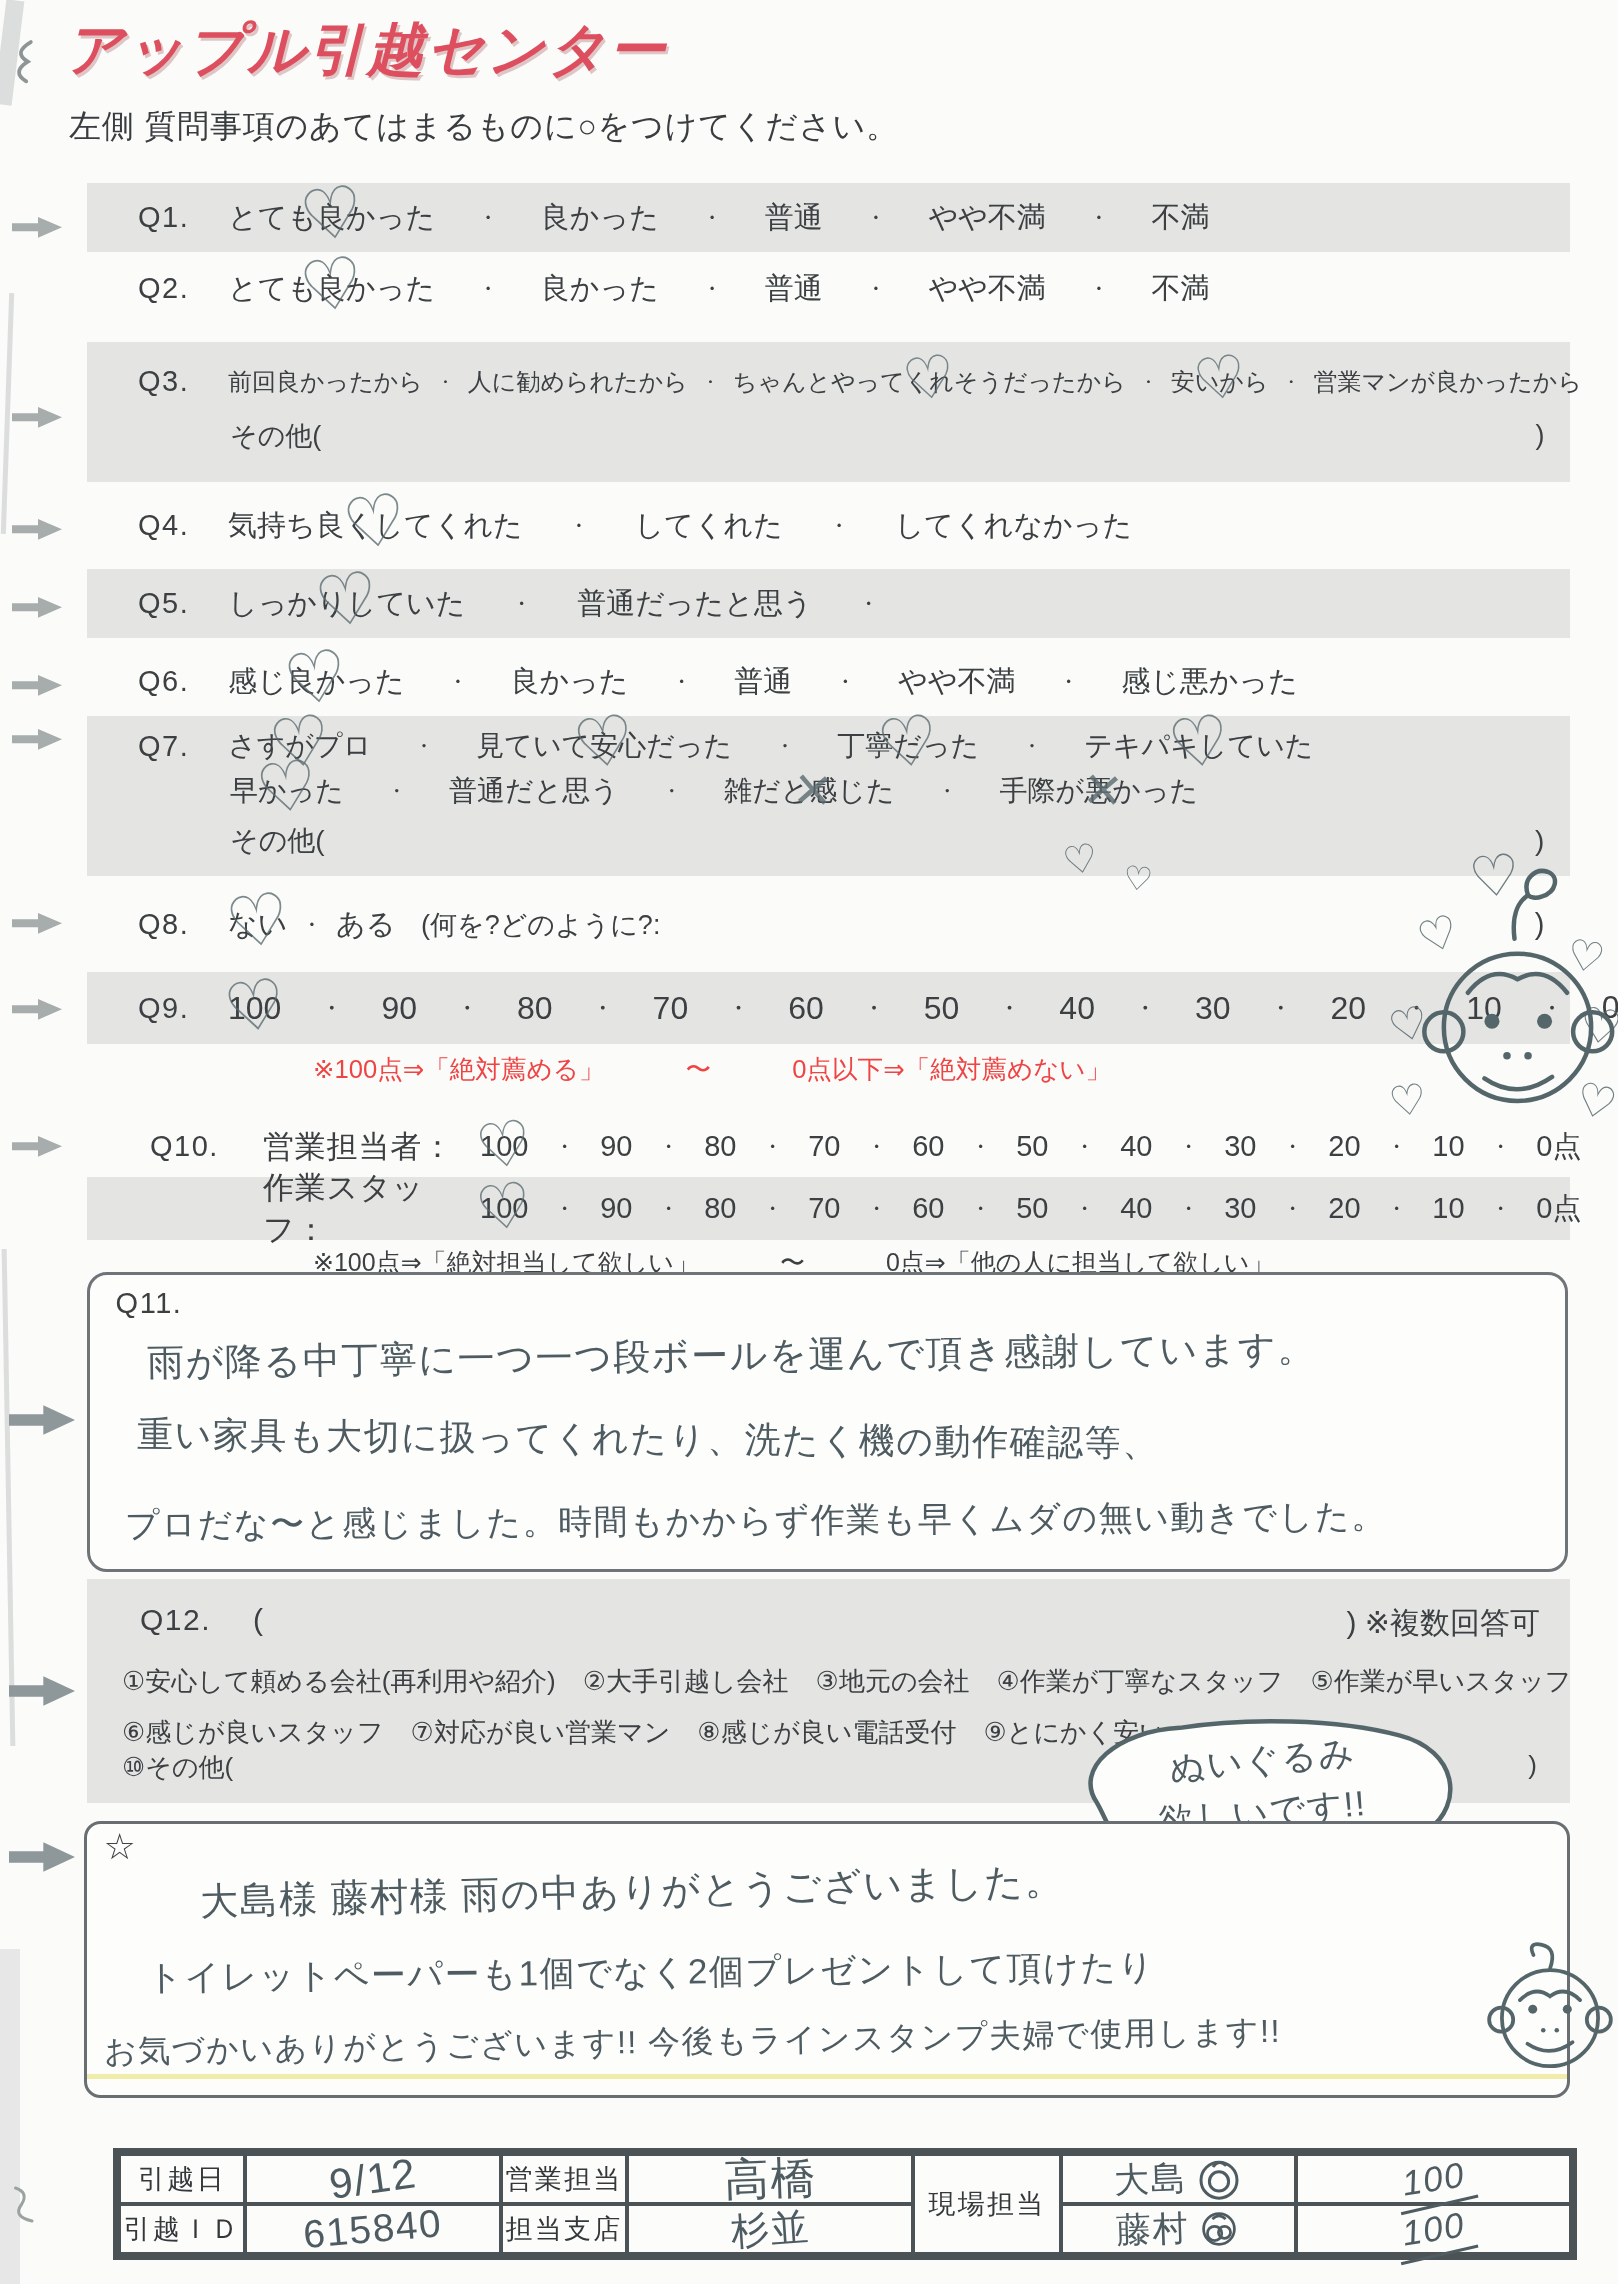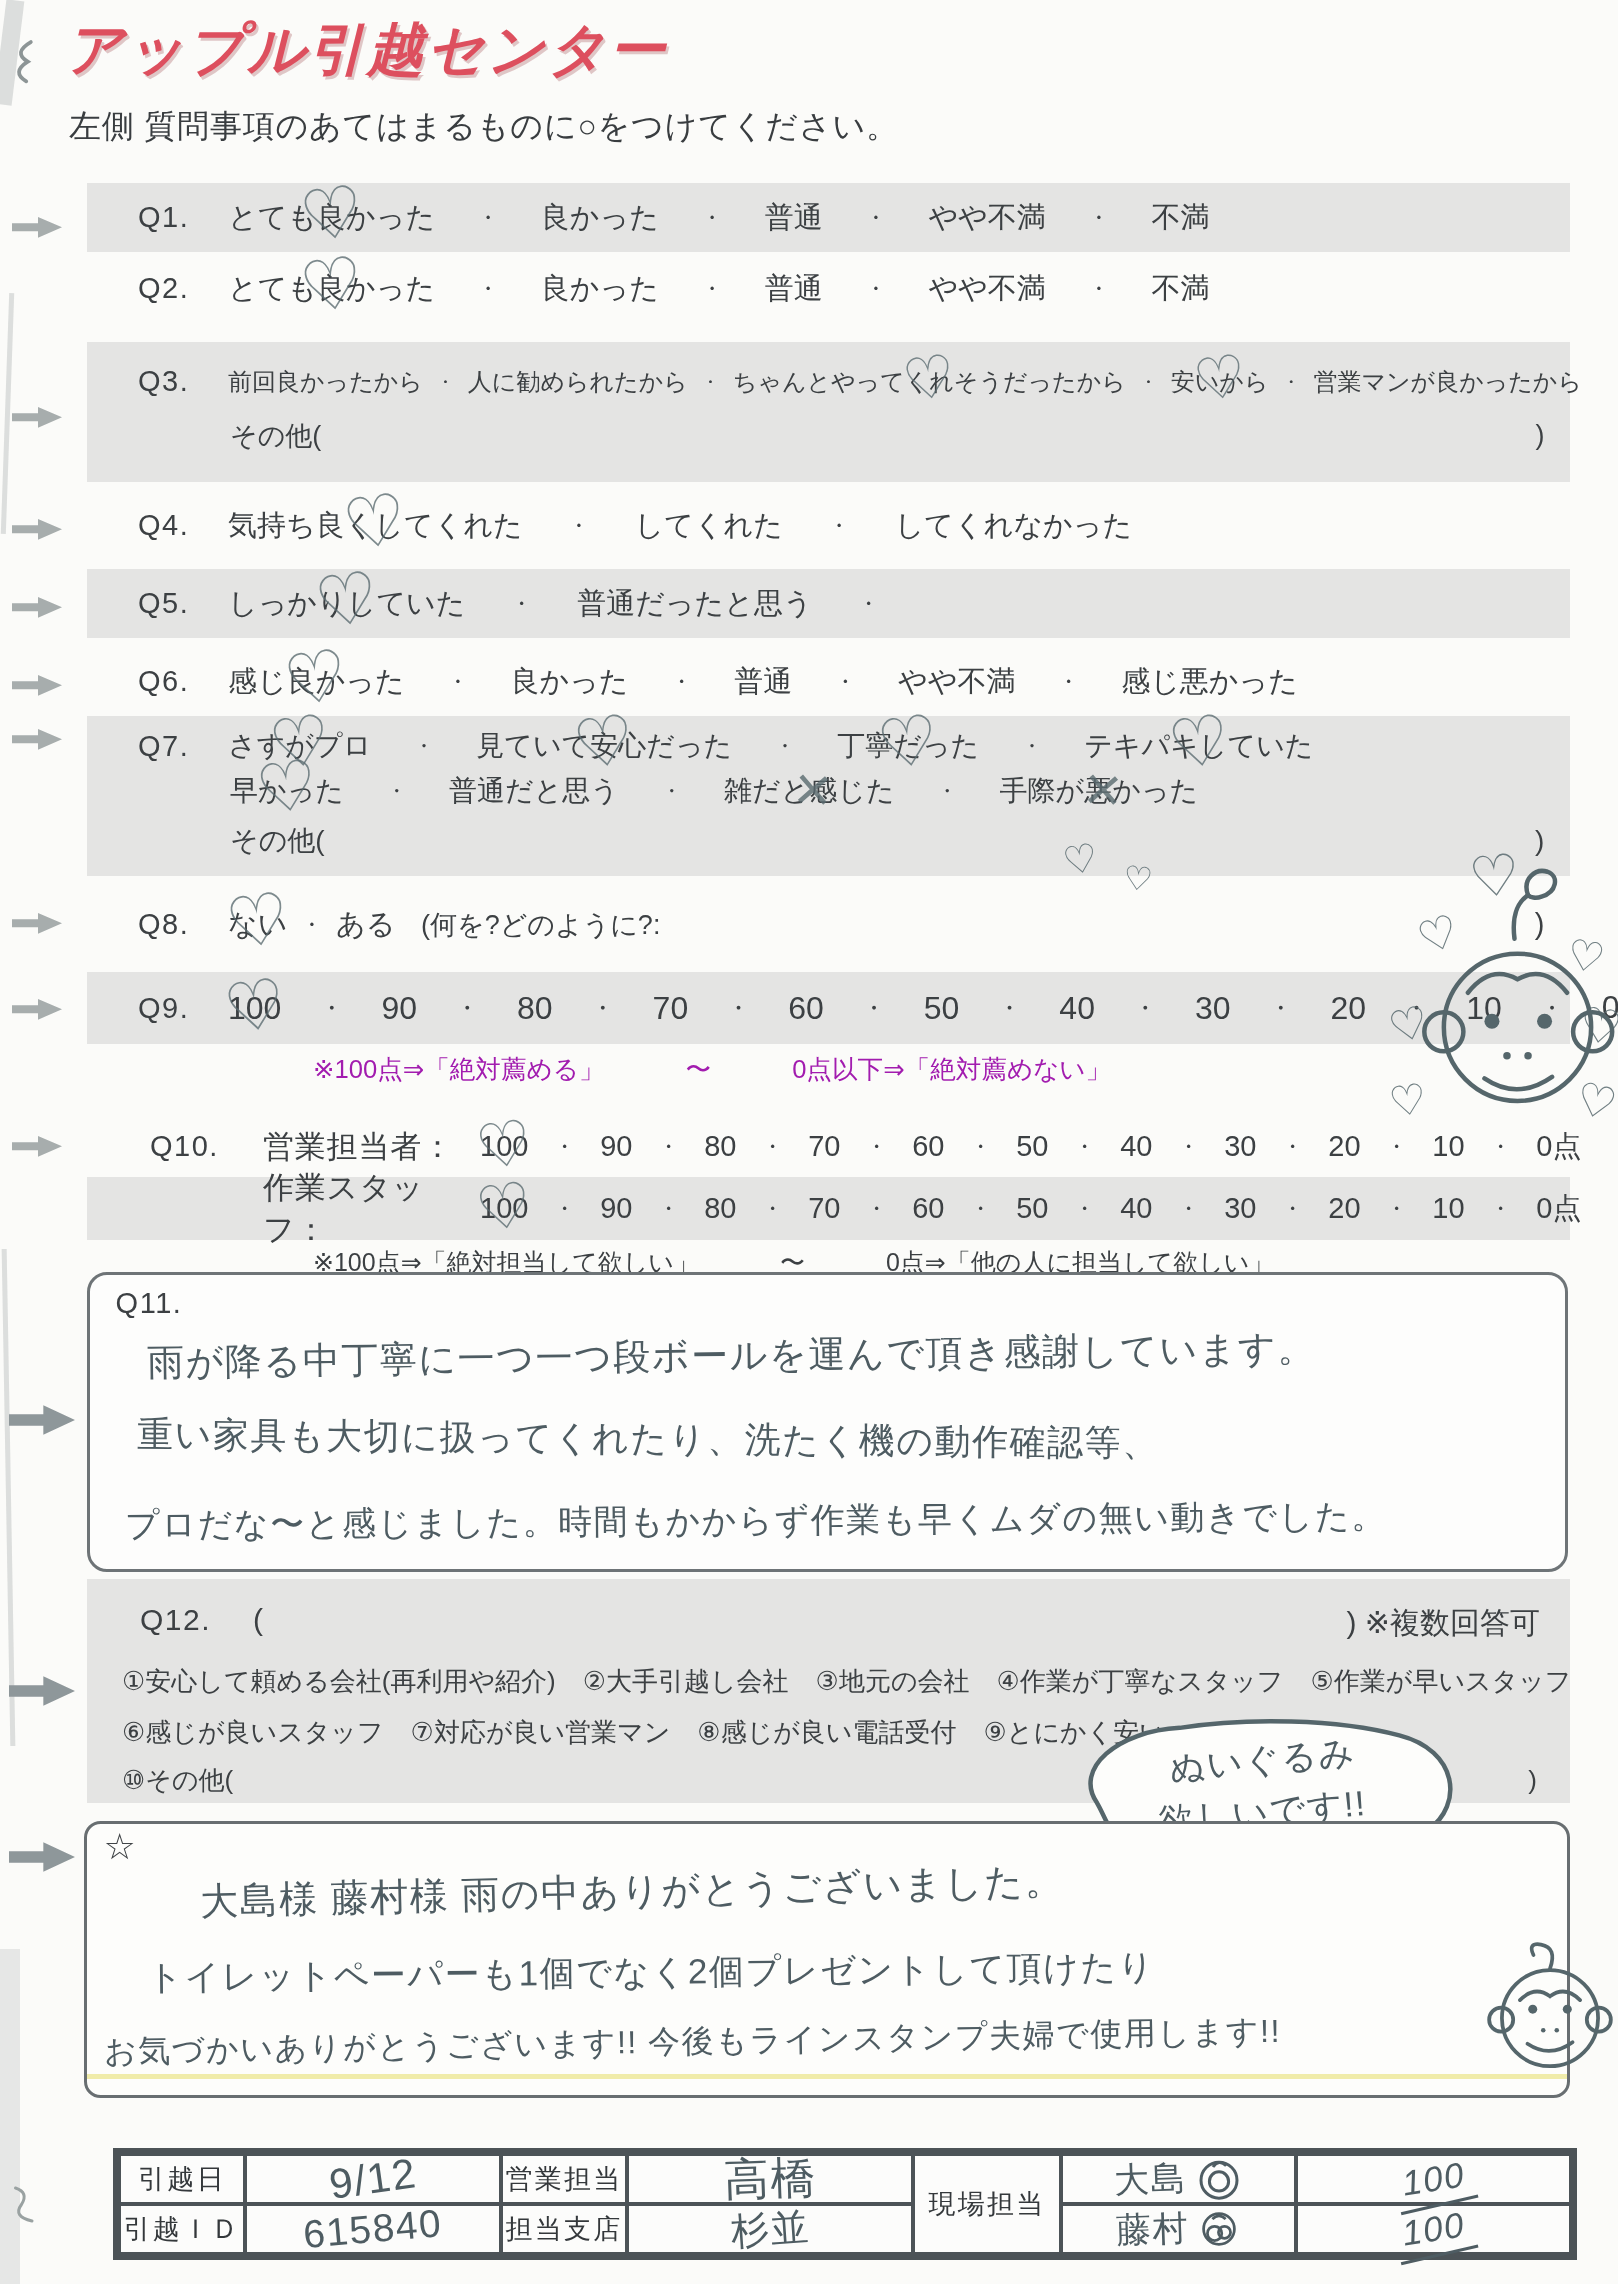--- a/index.html
+++ b/index.html
@@ -44,21 +44,21 @@
   .q6{top:647px;height:69px}
   .q7{top:716px;height:160px;display:block}
   .q7 .ln{display:flex;align-items:center;height:50px;font-size:28px}
   .q7 .ln .qid{font-size:29px}
   .q7 .ind{padding-left:143px}
   .fill{flex:1}
   .cls{margin-right:25.6px}
   .q8{top:893px;height:63px}
   .q8 .paren{margin-left:25.6px;font-size:27px}
   .q9{top:972px;height:72px;font-size:32px}
-  .q9note{top:1048px;height:42px;padding-left:226px;font-size:25.6px;color:#a21caf}
+  .q9note{top:1048px;height:42px;padding-left:226px;font-size:25.6px;color:#ef4444}
   .nmid{margin:0 81px}
   .q10a{top:1118px;height:57px;padding-left:63px}
   .q10a .qid{margin-left:0;flex:0 0 113px}
   .pfx{flex:0 0 217px;font-size:31px;letter-spacing:0.8px}
   .q10a .opts,.q10b .opts{font-size:29px}
   .q10b{top:1177px;height:63px;padding-left:176px}
   .q10note{top:1243px;height:38px;padding-left:226px;font-size:25px}
 
   .q11box{position:absolute;left:87px;top:1272px;width:1481px;height:300px;background:#fdfdfc;
           border:3px solid #6e7477;border-radius:20px}
@@ -66,21 +66,21 @@
   .hw{color:var(--ink);font-weight:500;letter-spacing:1.5px;white-space:nowrap}
   .q11l1{position:absolute;top:56px;left:57px;font-size:37px;transform:rotate(-.7deg)}
   .q11l2{position:absolute;top:140px;left:47px;font-size:36px;transform:rotate(.5deg)}
   .q11l3{position:absolute;top:223px;left:35px;font-size:34px;transform:rotate(-.4deg)}
 
   .q12{top:1579px;height:224px;display:block}
   .q12 .z0{display:flex;align-items:flex-start;padding:24px 30px 0 53px;font-size:30px}
   .q12 .z0 .qid12{flex:0 0 113px;letter-spacing:1.5px}
   .q12 .z1,.q12 .z2{display:flex;align-items:center;padding-left:35px;margin-top:19.6px;font-size:26px;gap:16px 27px;white-space:nowrap}
   .q12 .z2{margin-top:16.6px}
-  .q12 .z3{display:flex;align-items:center;padding:0 33px 0 35px;margin-top:13px;font-size:26px}
+  .q12 .z3{display:flex;padding:0 33px 0 35px;margin-top:0;font-size:26px}
 
   .bubble{position:absolute;left:1052px;top:1705px;width:421px;height:166px}
   .bubble svg{position:absolute;inset:0}
   .bub1{position:absolute;top:32px;width:100%;text-align:center;font-size:35px;transform:rotate(-5deg)}
   .bub2{position:absolute;top:84px;width:100%;text-align:center;font-size:35px;transform:rotate(-5deg)}
 
   .msgbox{position:absolute;left:84px;top:1821px;width:1486px;height:277px;background:#fdfdfb;
           border:3px solid #686e71;border-radius:16.6px}
   .star{position:absolute;top:1.5px;left:16.6px;font-size:36px;color:#3f4346}
   .ml1{position:absolute;top:42px;left:113px;font-size:38px;transform:rotate(-1.4deg)}

